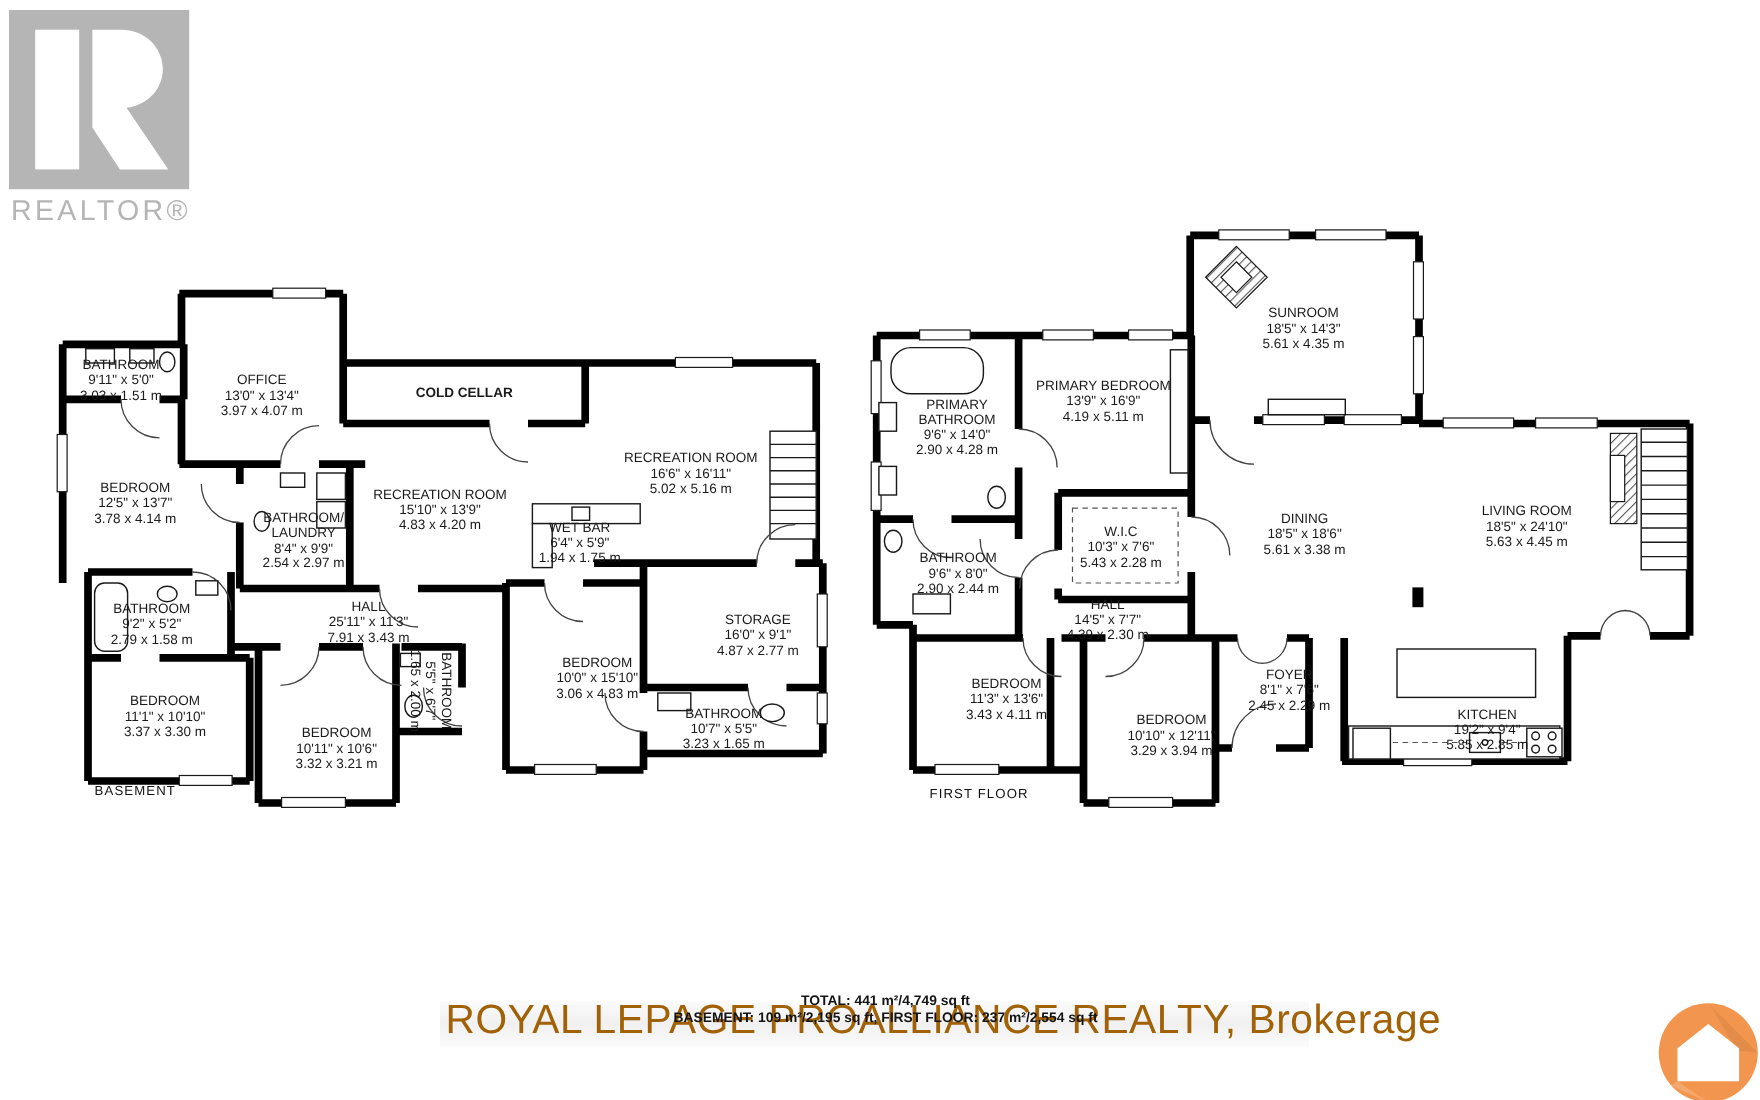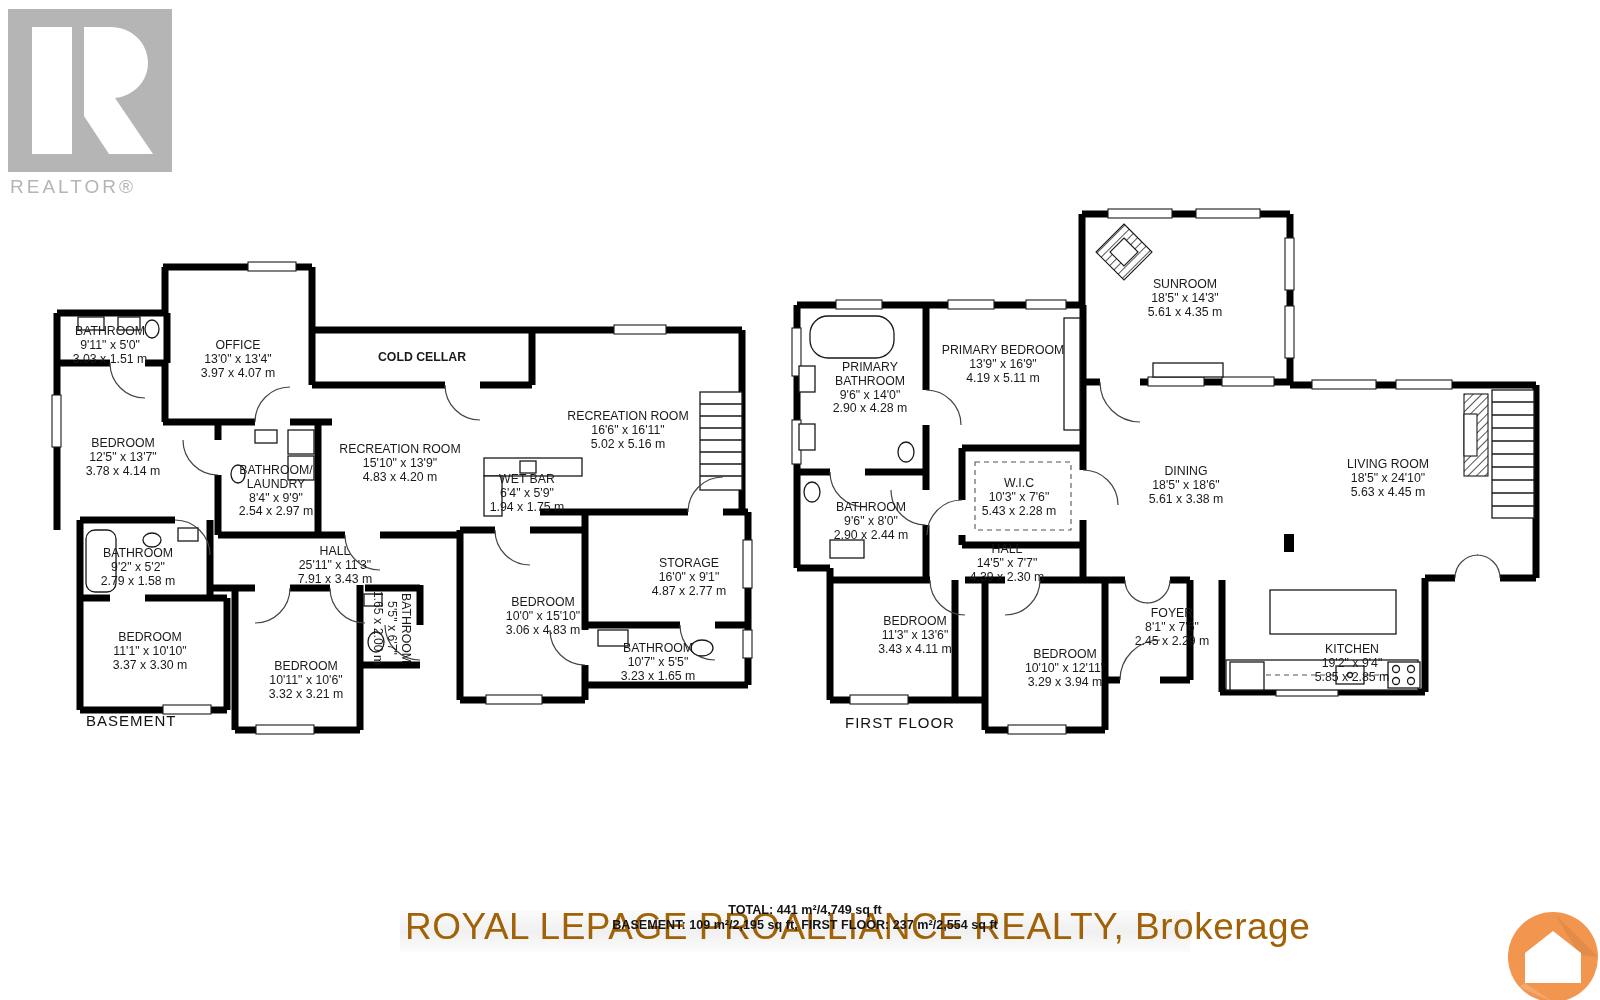--- a/index.html
+++ b/index.html
@@ -11,23 +11,23 @@
   .thin{stroke:#1a1a1a;stroke-width:1.3;fill:#fff;}
   .thinl{stroke:#1a1a1a;stroke-width:1.3;fill:none;}
   .arc{stroke:#444;stroke-width:1.2;fill:none;}
   .win{stroke:#1a1a1a;stroke-width:1.1;fill:#fff;}
   .dash{stroke:#555;stroke-width:1.1;fill:none;stroke-dasharray:5 4;}
   
   #labels{position:absolute;left:0;top:0;width:1600px;height:1000px;}
   .room-label{position:absolute;transform:translate(-50%,-50%);text-align:center;
               color:#1a1a1a;font-size:12.3px;line-height:13.8px;white-space:nowrap;}
   .room-label.rot{transform:translate(-50%,-50%) rotate(90deg);}
-  .floor-title{position:absolute;font-size:15px;letter-spacing:1px;color:#111;}
+  .floor-title{position:absolute;font-size:12px;letter-spacing:1px;color:#111;}
   
-  #realtor-wordmark{position:absolute;left:10px;top:176px;font-size:19px;letter-spacing:3px;
+  #realtor-wordmark{position:absolute;left:10px;top:176px;font-size:26px;letter-spacing:3px;
                     color:#b5b5b5;font-weight:400;text-align:center;}
   #wm-band{position:absolute;left:400px;top:910px;width:790px;height:42px;
            background:linear-gradient(to bottom,rgba(0,0,0,0.015),rgba(0,0,0,0.06),rgba(0,0,0,0.015));}
   #watermark{position:absolute;left:405px;top:906px;width:790px;text-align:left;
              font-size:37px;color:#a16207;letter-spacing:0.5px;white-space:nowrap;z-index:1;}
   #footer{position:absolute;left:420px;top:903px;width:770px;text-align:center;z-index:2;}
   #footer .f{font-weight:700;font-size:12.6px;line-height:14.6px;color:#141414;}
   #footer .f4{font-weight:400;font-size:12.2px;line-height:14.6px;color:#ababab;}
 </style>
 </head>

